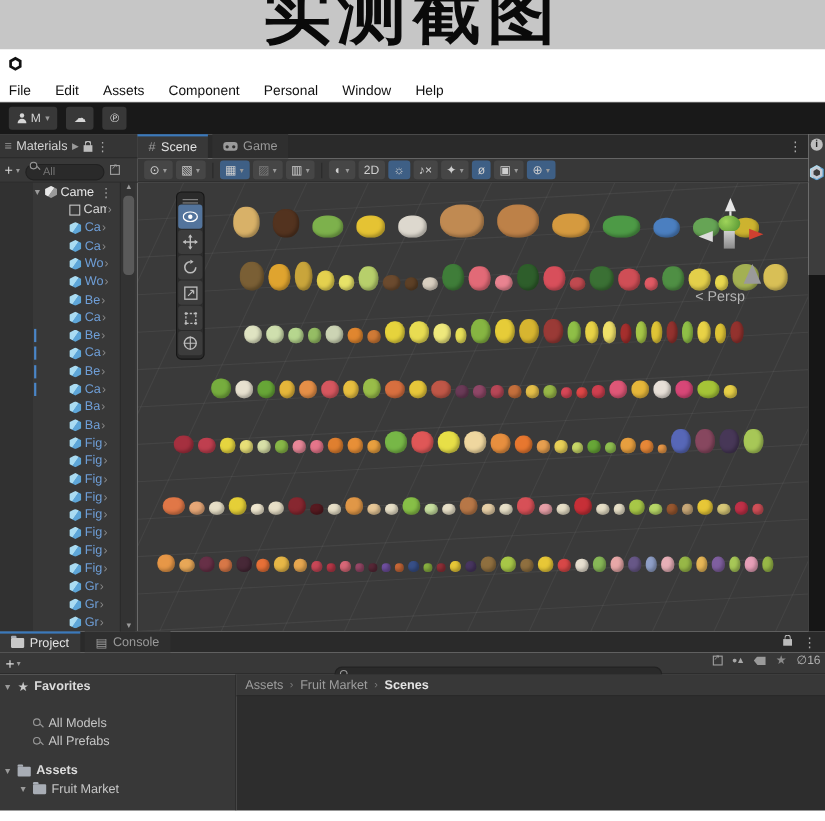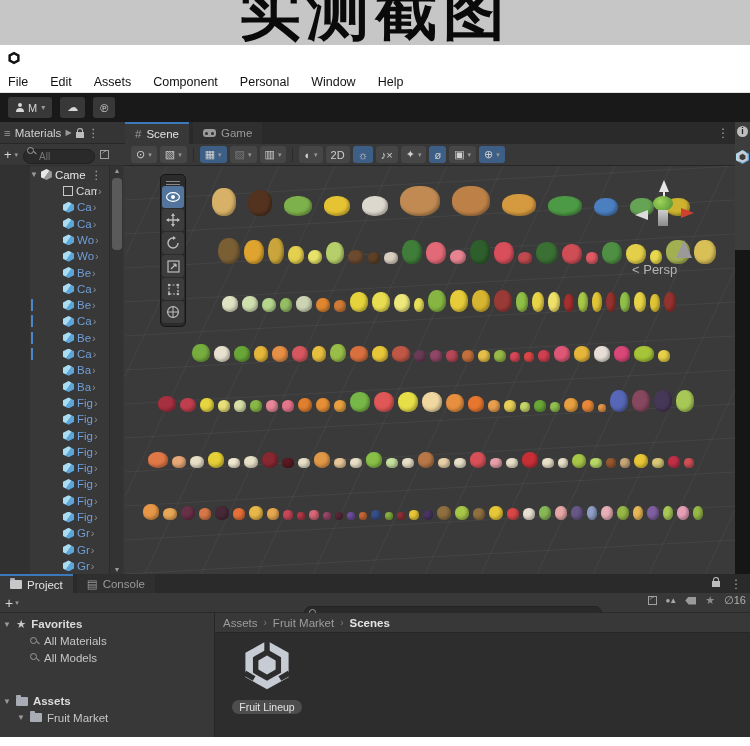--- a/index.html
+++ b/index.html
@@ -714,27 +714,27 @@
     <span><glyph>∅</glyph><span>16</span></span>
   </span>
 </div>
 
 <div class="abs" id="proj-left">
     <div class="prow" style="top: 3px;">
       <span style="color:#9a9a9a;font-size:8px;margin-left:3px;">▼</span>
       <span style="color:#c8c8c8;">★</span>
       <b>Favorites</b>
     </div>
-    <div class="prow" style="top: 20px;">
-      <span class="i-lens" style="margin-left:30px;"></span>
-      <span>All Materials</span>
-    </div>
     <div class="prow" style="top: 36.5px;">
       <span class="i-lens" style="margin-left:30px;"></span>
       <span>All Models</span>
+    </div>
+    <div class="prow" style="top: 53px;">
+      <span class="i-lens" style="margin-left:30px;"></span>
+      <span>All Prefabs</span>
     </div>
     <div class="prow" style="top: 80px;">
       <span style="color:#9a9a9a;font-size:8px;margin-left:3px;">▼</span>
       <span class="i-folder"></span>
       <b>Assets</b>
     </div>
     <div class="prow" style="top: 96.5px;">
       <span style="color:#9a9a9a;font-size:8px;margin-left:17px;">▼</span>
       <span class="i-folder"></span>
       <span>Fruit Market</span>
@@ -742,27 +742,15 @@
   </div>
 
 <div class="abs" id="proj-right">
   <div id="crumbbar">
       <span>Assets</span>
       <span class="sep">›</span>
       <span>Fruit Market</span>
       <span class="sep">›</span>
       <span class="last">Scenes</span>
     </div>
-  <div id="asset-item">
-    <svg class="bigcube" width="54" height="56" viewBox="0 0 20 20">
-      <polygon points="10,1 18,5.5 18,14.5 10,19 2,14.5 2,5.5" fill="#c6cbd4"></polygon>
-      <polygon points="10,4.2 15.2,7.1 15.2,12.9 10,15.8 4.8,12.9 4.8,7.1" fill="#2d2d2d"></polygon>
-      <polygon points="10,6.5 13.2,8.3 13.2,11.7 10,13.5 6.8,11.7 6.8,8.3" fill="#c6cbd4"></polygon>
-      <rect x="9" y="1" width="2" height="4" fill="#2d2d2d"></rect>
-        <rect x="1.5" y="13" width="4" height="2" fill="#2d2d2d" transform="rotate(30 3.5 14)"></rect>
-        <rect x="14.5" y="13" width="4" height="2" fill="#2d2d2d" transform="rotate(-30 16.5 14)"></rect>
-    </svg>
-    <br>
-    <span id="asset-label">Fruit Lineup</span>
-  </div>
 </div>
 
 <div class="abs" id="whitestrip"></div>
 
 </body></html>

